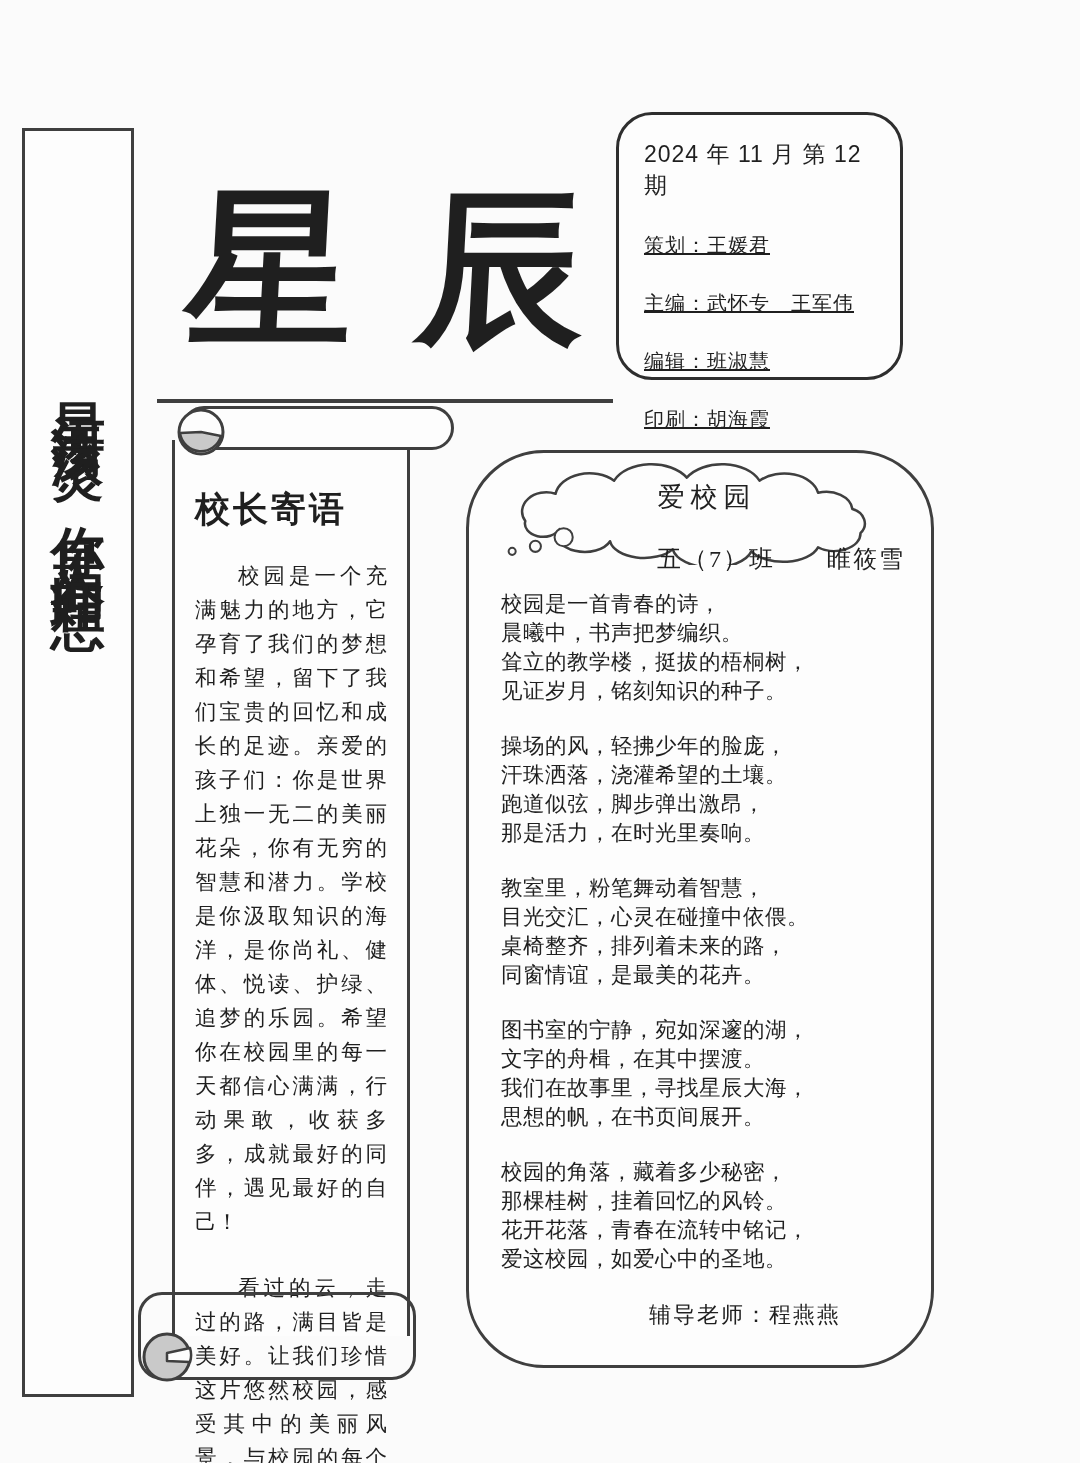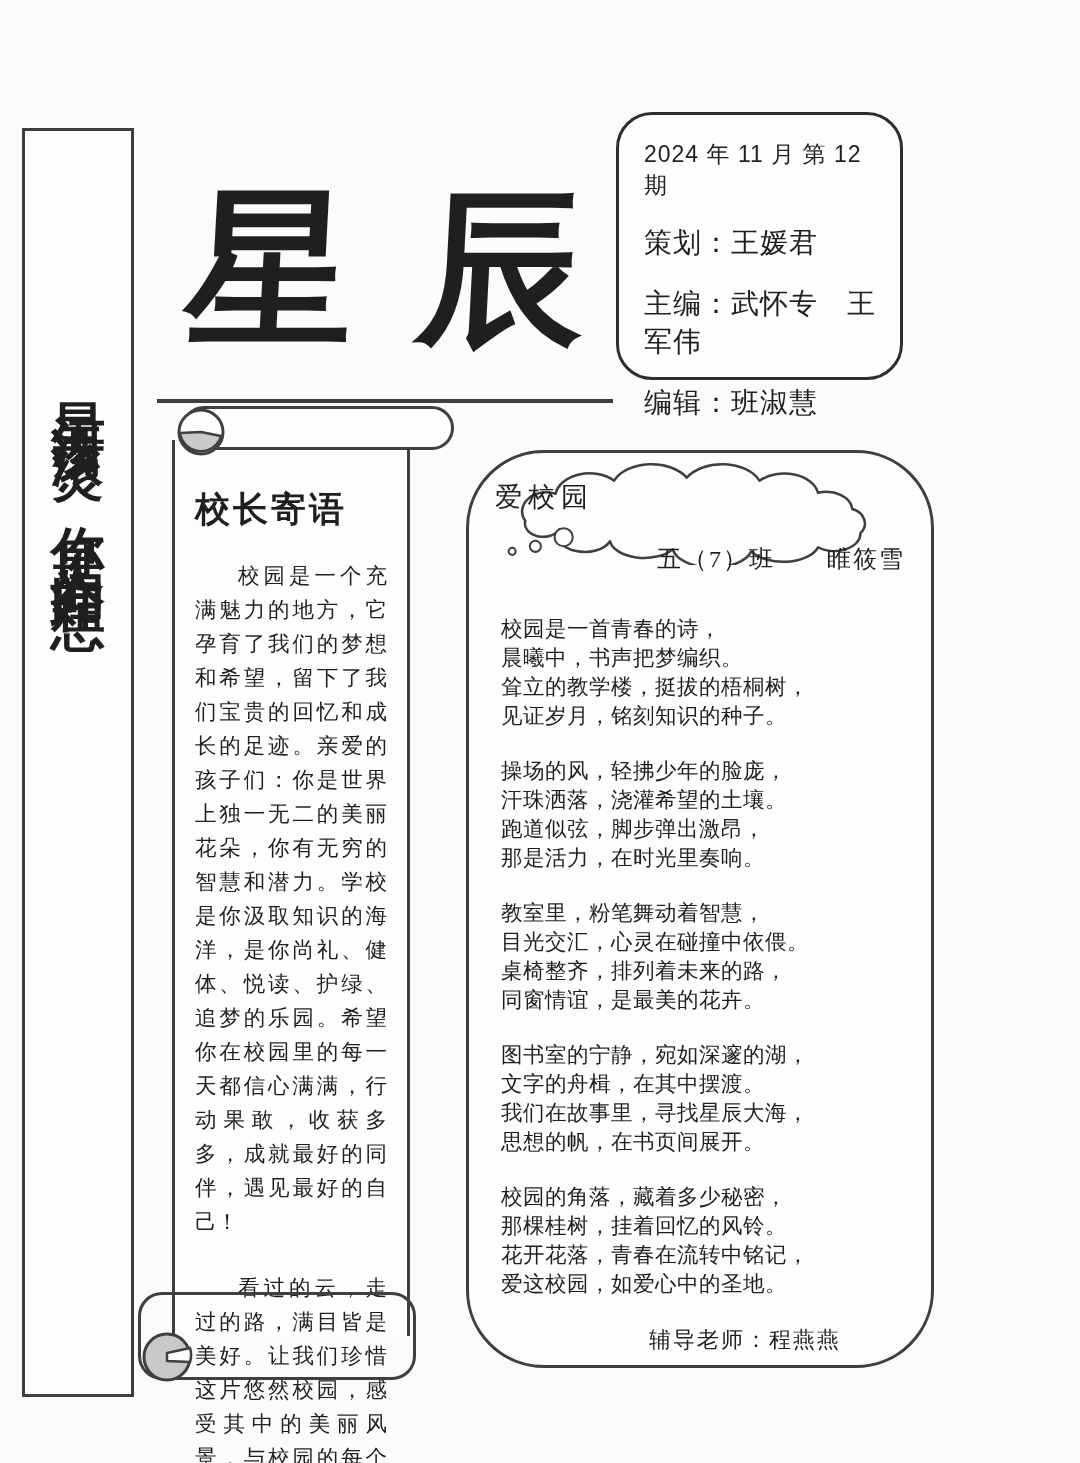--- a/index.html
+++ b/index.html
@@ -21,43 +21,43 @@
     display:flex;justify-content:space-between;align-items:center;padding:0 18px;}
   .title-char{font-size:168px;font-weight:900;line-height:1;transform:skewX(-3deg);}
 
   .divider{position:absolute;left:157px;top:399px;width:456px;height:4px;background:var(--line);}
 
   
   .infobox{position:absolute;left:616px;top:112px;width:287px;height:268px;background:var(--panel);
     border:3px solid #2e2e2e;border-radius:36px;padding:24px 16px 9px 25px;
     font-family:"Liberation Sans","DejaVu Sans",sans-serif;}
   .issue-line{font-size:23px;letter-spacing:1px;}
-  .credit-line{font-size:28px;margin-top:23px;letter-spacing:1px;}
+  .credit-line{font-size:20px;margin-top:31px;letter-spacing:1px;text-decoration:underline;}
 
   
   .scroll-body{position:absolute;left:172px;top:440px;width:238px;height:896px;background:var(--panel);
     border-left:3px solid var(--line);border-right:3px solid var(--line);z-index:2;padding:46px 20px 0 20px;}
   .principal-heading{font-size:35px;font-weight:700;letter-spacing:3px;margin:0 0 26px 0;}
   .principal-par{font-size:21.5px;line-height:34px;text-align:justify;text-indent:2em;}
   .principal-pars > div + div{margin-top:32px;}
   .roll-top{position:absolute;left:182px;top:406px;width:272px;height:44px;background:var(--panel);
     border:3px solid var(--line);border-radius:22px;z-index:3;}
   .curl-top{position:absolute;left:176px;top:407px;width:50px;height:50px;z-index:4;}
   .roll-bottom{position:absolute;left:138px;top:1292px;width:278px;height:88px;background:transparent;
     border:3px solid var(--line);border-radius:24px;z-index:3;}
   .curl-bottom{position:absolute;left:141px;top:1331px;width:52px;height:52px;z-index:4;}
 
   
   .poem-card{position:absolute;left:466px;top:450px;width:468px;height:918px;background:var(--panel);
     border:3px solid var(--line);border-radius:78px;z-index:2;}
   .cloud{position:absolute;left:26px;top:8px;width:424px;height:104px;}
-  .cloud-title{position:absolute;left:26px;top:26px;width:424px;
+  .cloud-title{position:absolute;left:26px;top:26px;width:424px;text-align:center;
     font-size:27px;letter-spacing:6px;}
   .poem-byline{position:absolute;left:188px;top:90px;font-size:24px;letter-spacing:2px;}
-  .poem-body{position:absolute;left:32px;top:162px;right:28px;}
+  .poem-body{position:absolute;left:32px;top:137px;right:28px;}
   .stanza{margin-bottom:26px;}
   .stanza div{font-size:21.5px;line-height:29px;letter-spacing:0.5px;}
   .teacher-credit{font-size:22px;padding-left:148px;letter-spacing:2px;margin-top:16px;}
 </style>
 </head>
 <body>
 
 <div class="page">
 
   <div class="banner">

